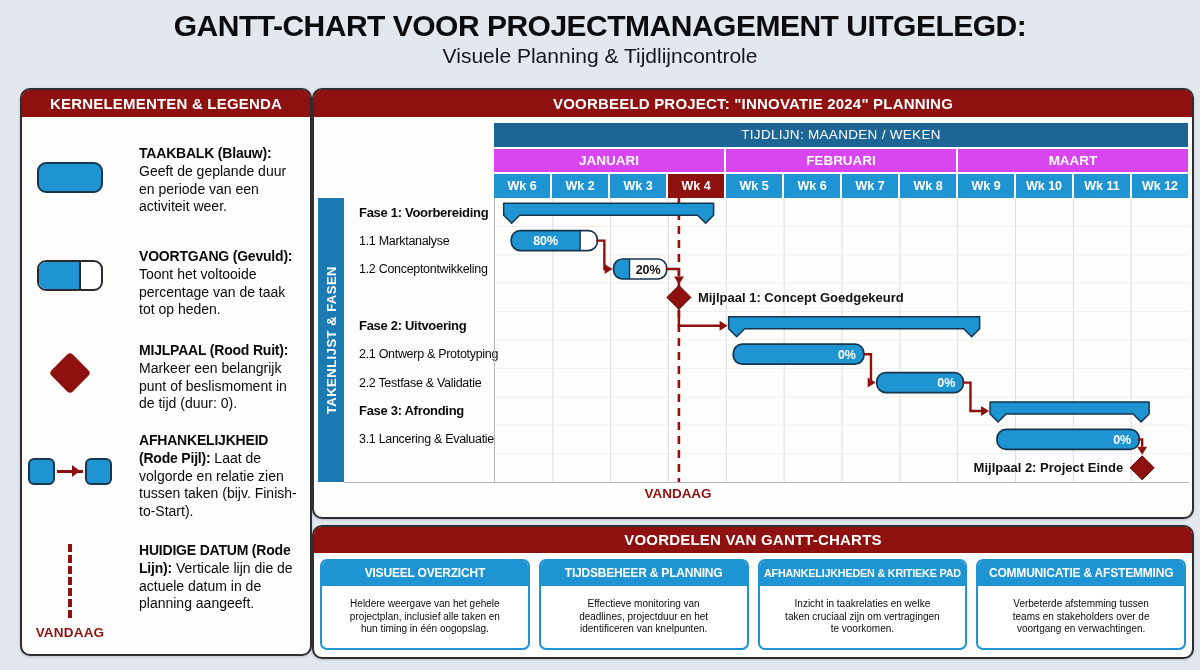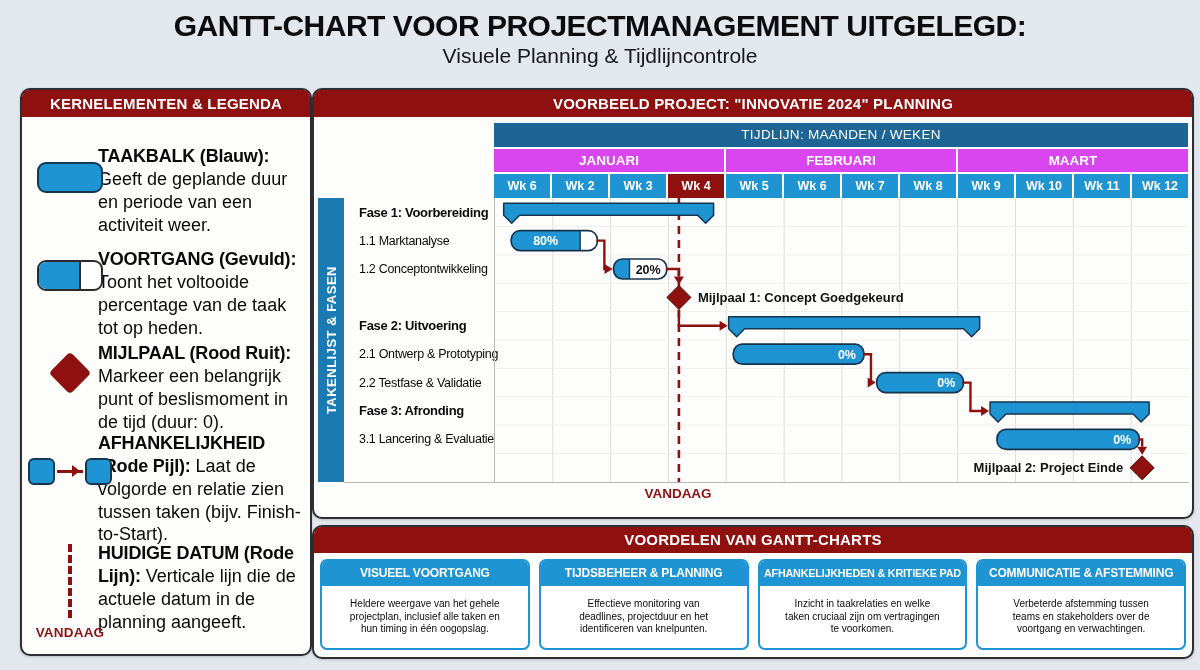--- a/index.html
+++ b/index.html
@@ -11,21 +11,21 @@
   .subtitle{position:absolute;top:44px;left:0;width:100%;text-align:center;font-size:21px;color:#16161c}
 
   .panel{position:absolute;background:#fdfdfc;border:2px solid #2e2e33;border-radius:10px;box-shadow:0 1px 3px rgba(0,0,0,.18)}
   .panel-header{background:#8e1110;color:#fff;font-weight:bold;text-align:center;border-radius:7px 7px 0 0;letter-spacing:.2px}
 
   
   #legend-panel{left:20px;top:88px;width:288px;height:564px}
   #legend-panel .panel-header{height:27px;line-height:27px;font-size:15px}
   .legend-item{position:absolute;left:0;width:100%}
   .legend-icon-col{position:absolute;left:6px;width:84px;display:flex;flex-direction:column;align-items:center}
-  .legend-text{margin:0 8px 0 76px;font-size:18px;line-height:1.27}
+  .legend-text{margin:0 8px 0 117px;font-size:14px;line-height:1.27}
   .legend-text strong{letter-spacing:-.2px}
   .legend-item.block-title .legend-text strong{display:block}
   .taskbar-icon{width:62px;height:27px;background:#1e94d2;border:2px solid #17364f;border-radius:9px}
   .progress-icon{width:62px;height:27px;background:#fff;border:2px solid #2b2b2b;border-radius:9px;overflow:hidden;position:relative}
   .progress-icon::before{content:"";position:absolute;left:0;top:0;bottom:0;width:64%;background:#1e94d2;border-right:2px solid #2b2b2b}
   .milestone-icon{width:30px;height:30px;background:#8e1110;transform:rotate(45deg);border-radius:4px;margin-top:4px}
   .dependency-icon{display:flex;align-items:center;width:84px;height:26px}
   .dep-sq{width:23px;height:23px;background:#1e94d2;border:2px solid #17364f;border-radius:6px;flex:none}
   .dep-arrow{flex:1;height:0;border-top:3px solid #8e1110;position:relative;margin:0 2px}
   .dep-arrow::after{content:"";position:absolute;right:-3px;top:-7.5px;border:6px solid transparent;border-left:8px solid #8e1110}
@@ -233,21 +233,21 @@
       <path d="M 643.2633333333334 241.39999999999998 H 647.155 V 248.8" fill="none" stroke="#8e1110" stroke-width="2.4"></path>
       <polygon points="647.155,256.8 642.155,248.8 652.155,248.8" fill="#8e1110"></polygon>
     </svg>
   <div class="chart-today-label">VANDAAG</div>
 </div>
 
 <div class="panel" id="benefits-panel">
   <div class="panel-header">VOORDELEN VAN GANTT-CHARTS</div>
   <div class="cards" id="benefit-cards">
       <div class="benefit-card">
-        <div class="card-header">VISUEEL VOORTGANG</div>
+        <div class="card-header">VISUEEL OVERZICHT</div>
         <div class="card-body">Heldere weergave van het gehele projectplan, inclusief alle taken en hun timing in één oogopslag.</div>
       </div>
       <div class="benefit-card">
         <div class="card-header">TIJDSBEHEER &amp; PLANNING</div>
         <div class="card-body">Effectieve monitoring van deadlines, projectduur en het identificeren van knelpunten.</div>
       </div>
       <div class="benefit-card">
         <div class="card-header">AFHANKELIJKHEDEN &amp; KRITIEKE PAD</div>
         <div class="card-body">Inzicht in taakrelaties en welke taken cruciaal zijn om vertragingen te voorkomen.</div>
       </div>

